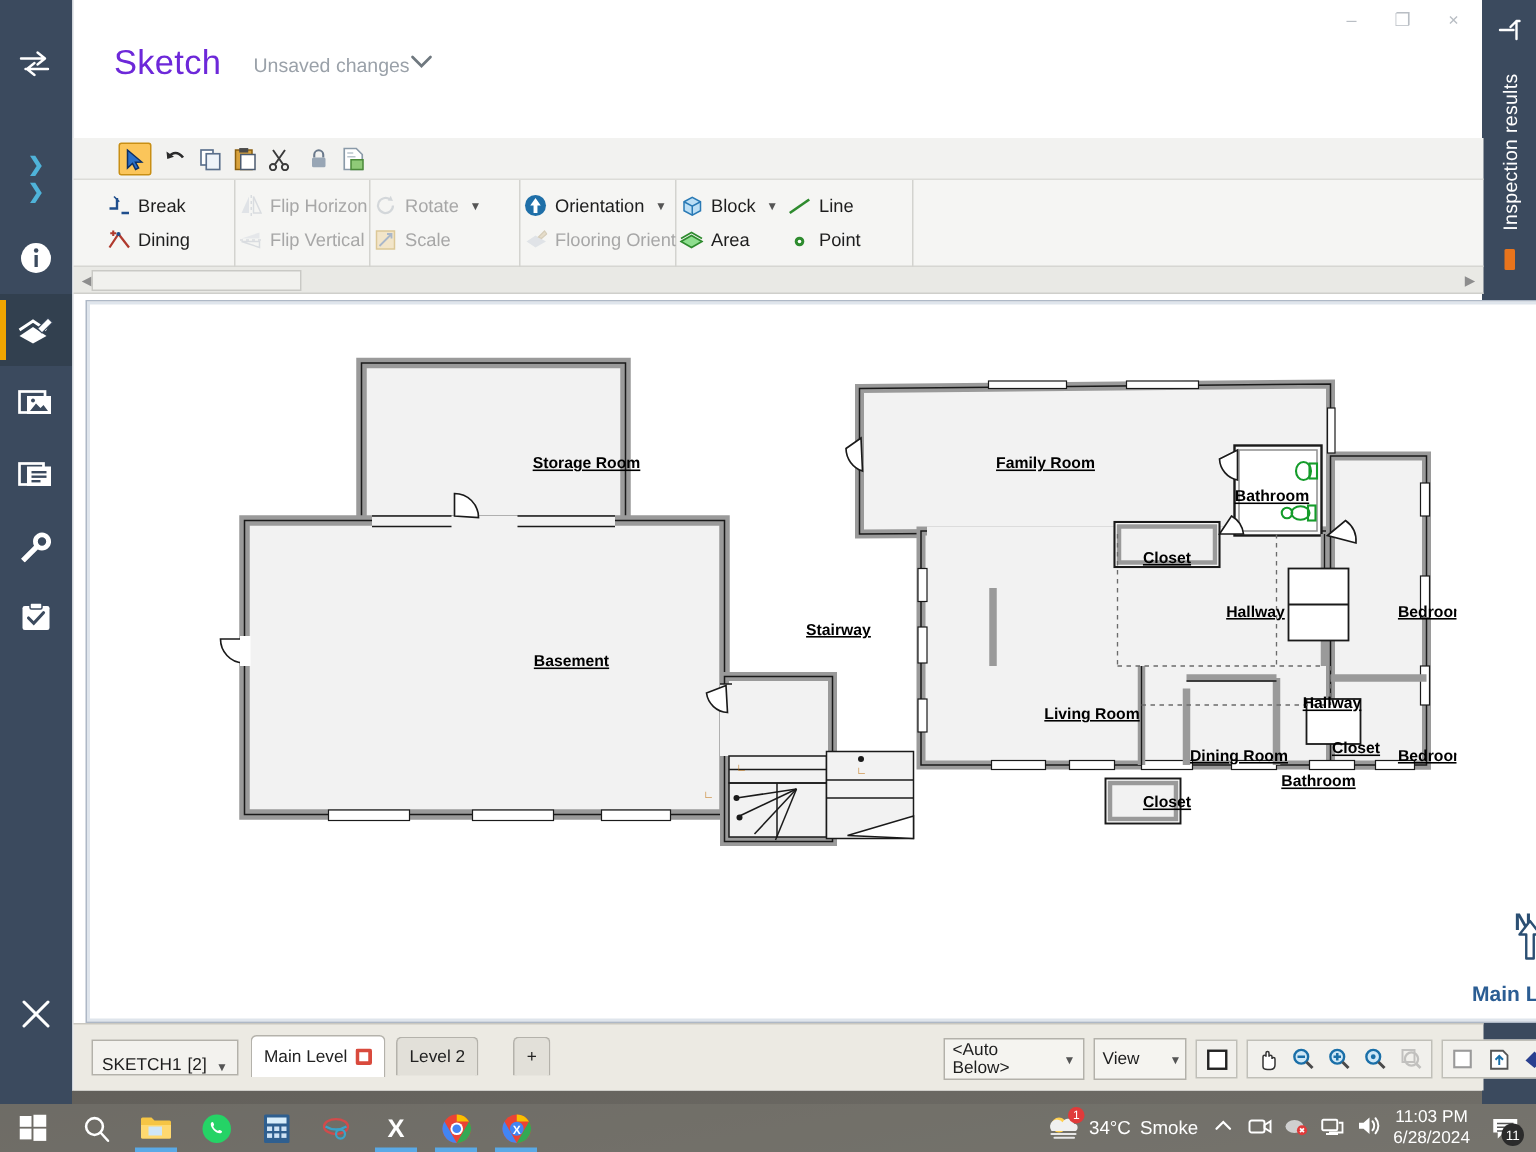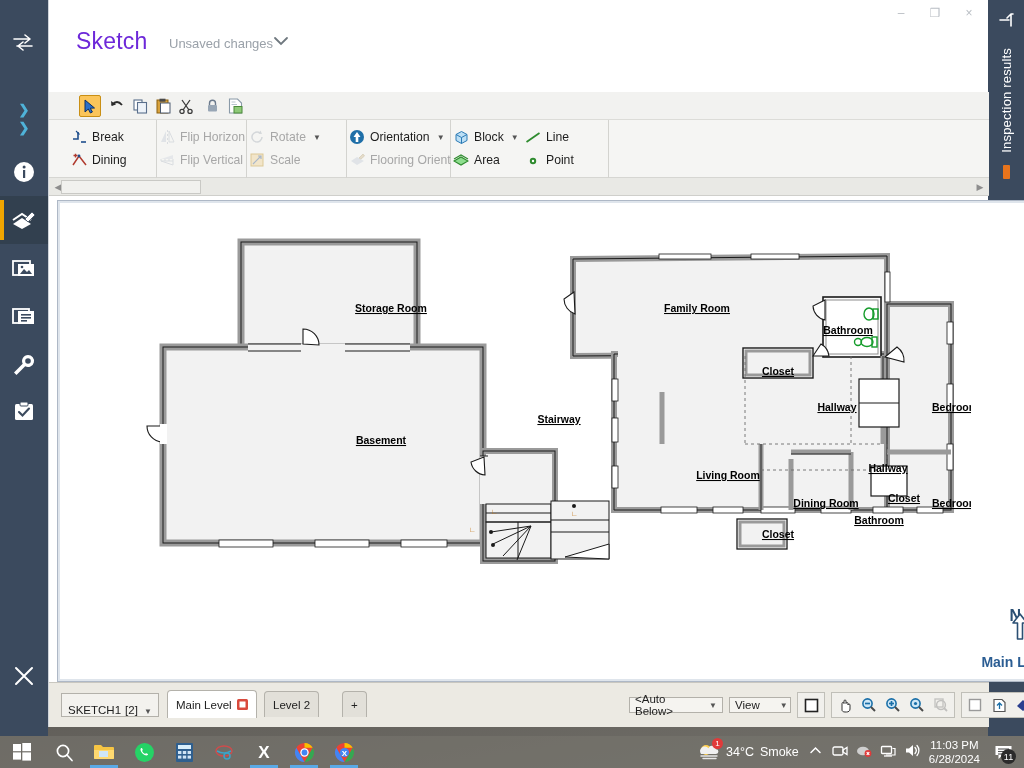--- a/index.html
+++ b/index.html
@@ -178,21 +178,21 @@
   .lvtab {
     position:absolute; top:8px; height:26px;
     background:#e2e0d9; border:1px solid #b4b2ab; border-bottom:none;
     border-radius: 4px 4px 0 0;
     display:flex; align-items:center; gap:5px; padding:0 8px;
     font-size:11.5px; color:#222; cursor:pointer;
   }
   .lvtab.active { background:#fff; height:28px; top:7px; }
   #ctrl-mid { position:absolute; left:580px; top:9px; display:flex; align-items:center; gap:0; }
   .sbcombo {
-    height:16px; background:#f5f4f0; border:1px solid #b3b1aa;
+    height:28px; background:#f5f4f0; border:1px solid #b3b1aa;
     display:flex; align-items:center; gap:20px; padding:0 5px;
     font-size:11.5px; color:#1d1d1d; cursor:pointer;
   }
   .sbbtn {
     width:24px; height:24px; display:flex; align-items:center; justify-content:center;
     cursor:pointer;
   }
   .sbgroup {
     display:flex; align-items:center; background:#f1f0ec;
     border:1px solid #c0bfb8; margin-left:6px; height:26px; padding:0 1px;

